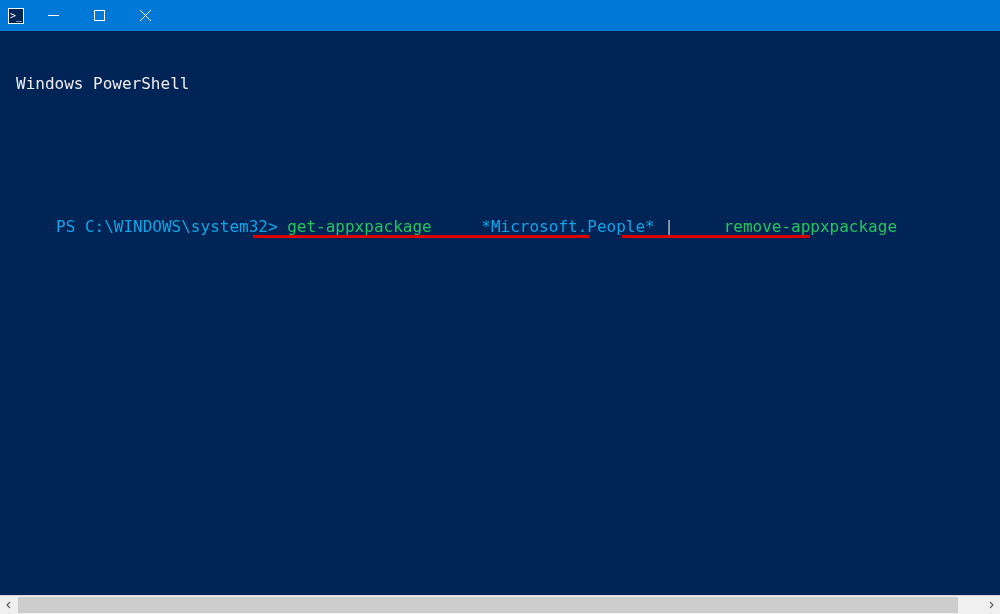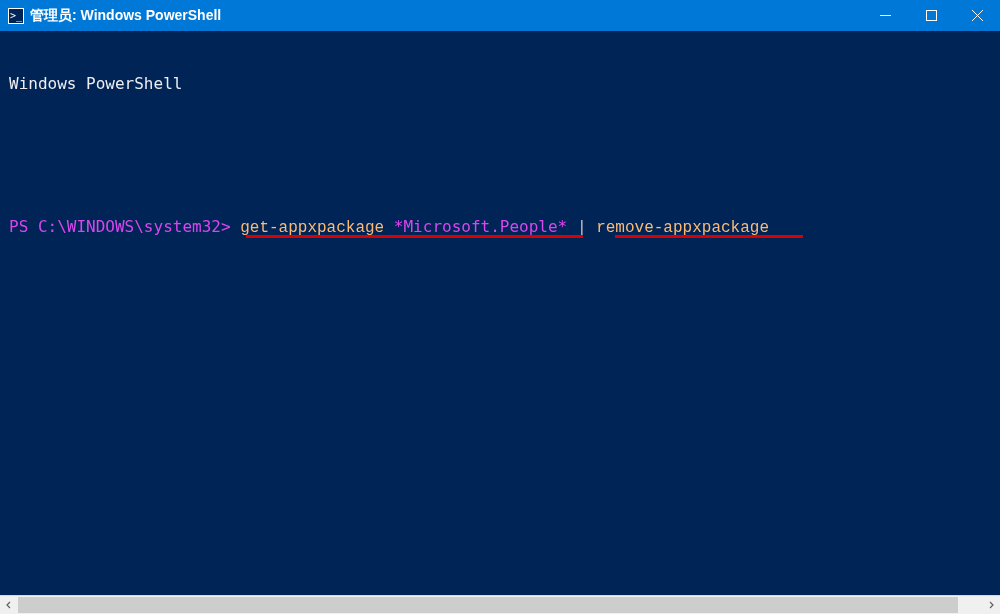--- a/index.html
+++ b/index.html
@@ -55,28 +55,28 @@
       cursor: pointer;
     }
     .titlebar-btn svg { width: 11px; height: 11px; }
     .terminal {
       flex: 1;
       background: #012456;
       color: #eeedf0;
       font-family: 'NSimSun', 'SimSun', 'Consolas', monospace;
       font-size: 16px;
       line-height: 1.28;
-      padding: 2px 9px;
+      padding: 2px 16px;
       overflow: hidden;
       white-space: pre;
     }
     .term-line { display: block; }
     .prompt-line { position: relative; margin-top: 0; }
-    .cmd-yellow { color: #fdba74; font-family: Liberation Mono, monospace; }
-    .cmd-white { color: #d946ef; }
+    .cmd-yellow { color: #22c55e; }
+    .cmd-white { color: #0ea5e9; margin-left: 40px; }
     .cmd-gray { color: #c0c0c0; }
     .underline-red {
       position: absolute;
       height: 3px;
       background: #d80000;
       top: 18px;
     }
     .underline1 { left: 237px; width: 337px; }
     .underline2 { left: 606px; width: 188px; }
     .scrollbar-h {
@@ -112,21 +112,20 @@
     }
   </style>
 </head>
 <body>
 
 <div class="window">
   <div class="titlebar">
     <div class="titlebar-icon">
       <span>&gt;_</span>
     </div>
-    <div class="titlebar-title">管理员: Windows PowerShell</div>
     <div class="titlebar-buttons">
       <div class="titlebar-btn">
         <svg viewBox="0 0 11 11">
             <line x1="0" y1="5.5" x2="11" y2="5.5" stroke="#fff" stroke-width="1"></line>
           </svg>
       </div>
       <div class="titlebar-btn">
         <svg viewBox="0 0 11 11">
             <rect x="0.5" y="0.5" width="10" height="10" stroke="#fff" stroke-width="1" fill="none"></rect>
           </svg>

